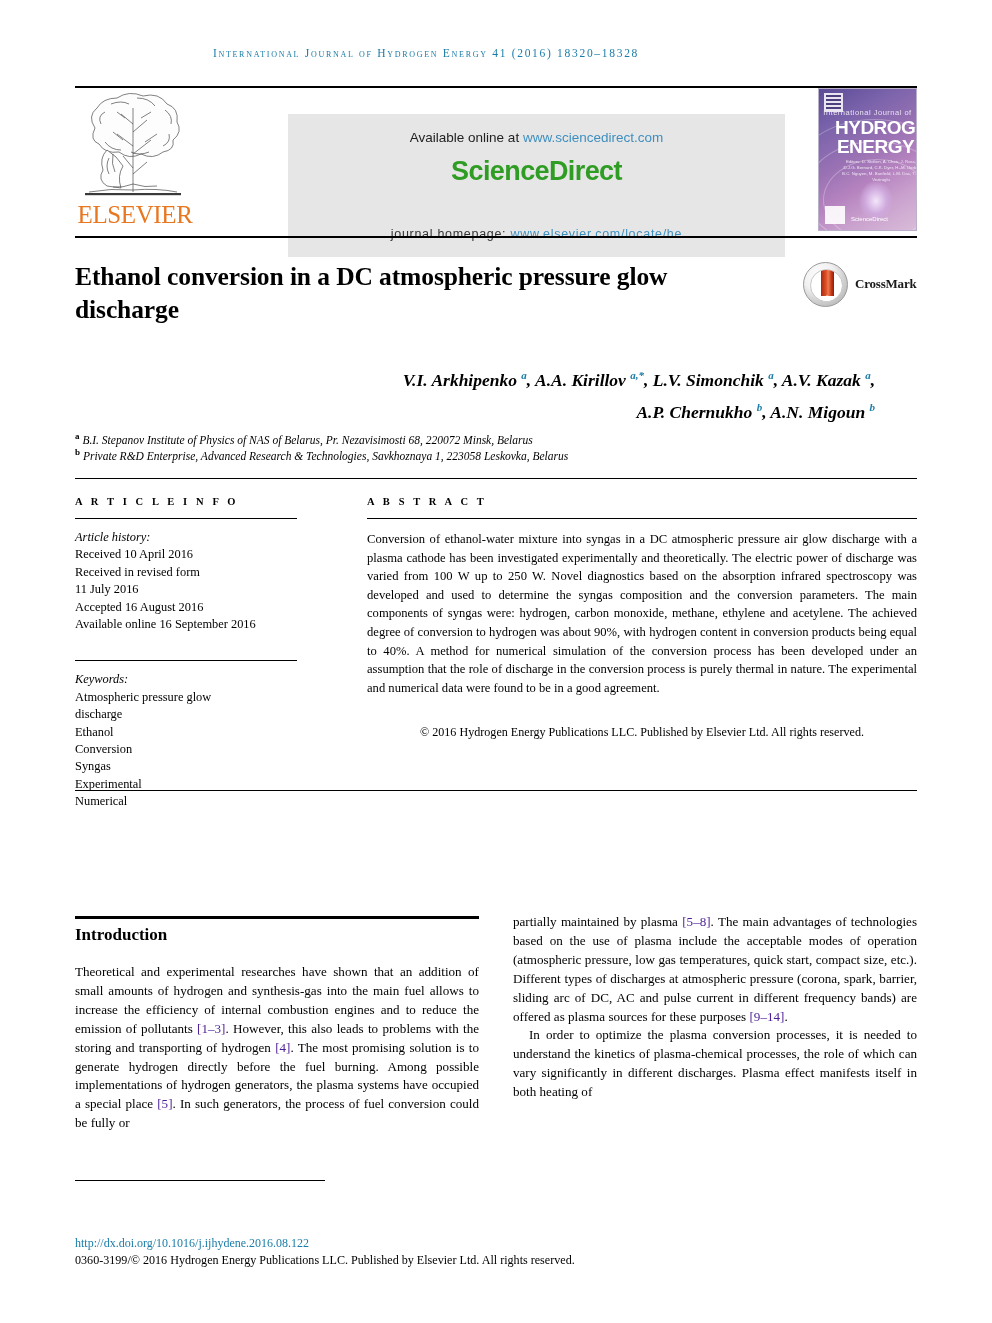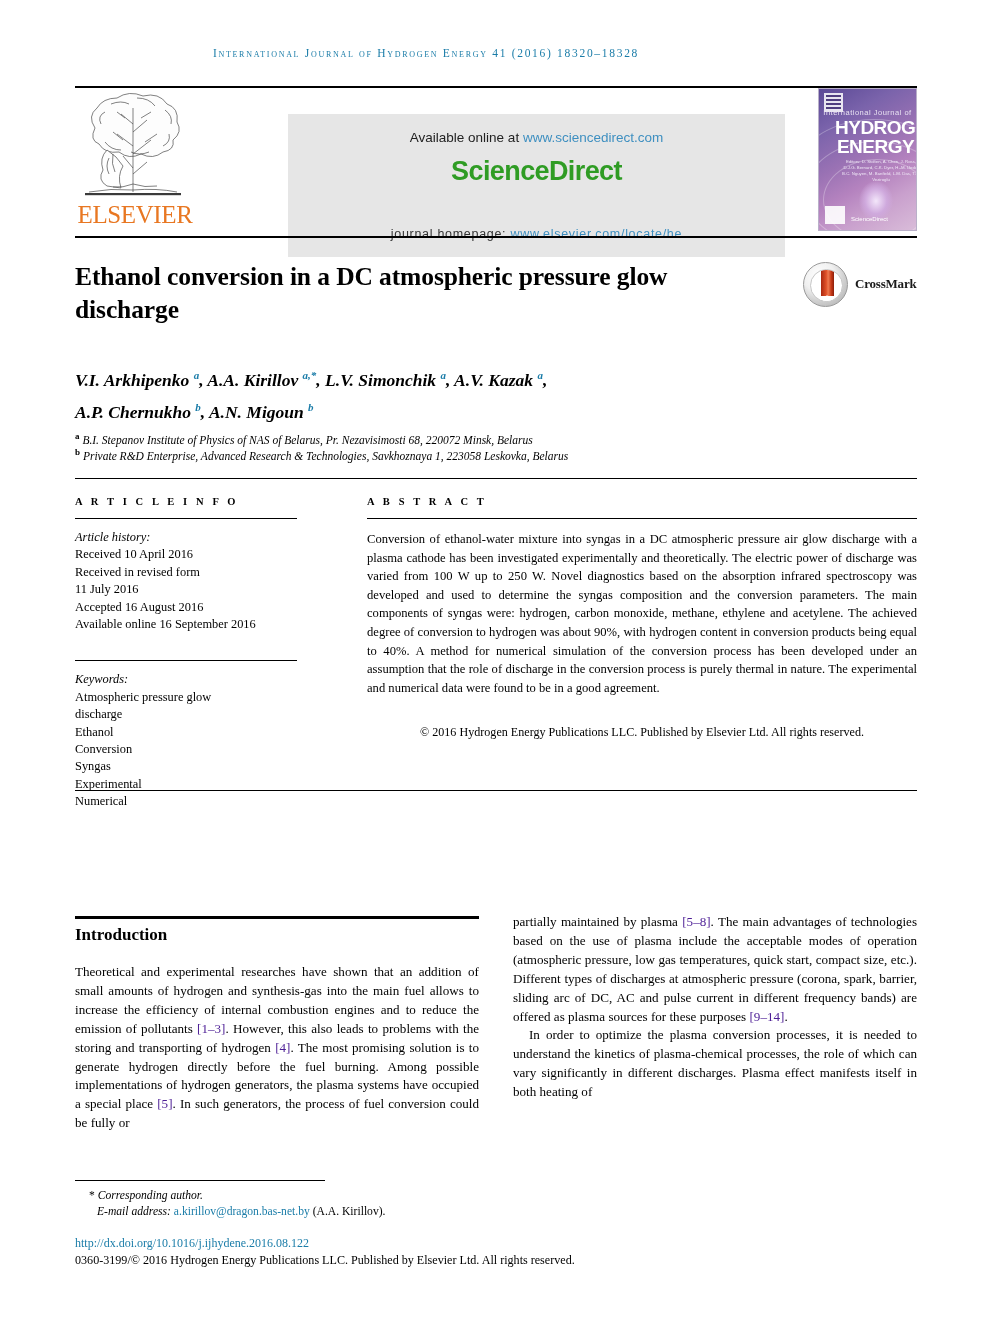--- a/index.html
+++ b/index.html
@@ -168,20 +168,21 @@
   }
 
   
   .authors {
     position: absolute; left: 75px; top: 362px; width: 800px;
     font-family: "Liberation Serif", serif;
     font-weight: bold;
     font-size: 17.5px;
     line-height: 27px;
     font-style: italic;
+    text-align: right;
   }
   .authors sup { color: #1a7ca8; font-size: 11px; font-style: italic; font-weight: bold; }
   .affil {
     position: absolute; left: 75px; width: 800px;
     font-family: "Liberation Serif", serif;
     font-style: italic;
     font-size: 11.5px;
     line-height: 16px;
   }
   .affil sup { font-weight: bold; font-style: normal; font-size: 9px; }
@@ -393,25 +394,16 @@
   <div class="col col-left">
     <p><span>Theoretical and experimental researches have shown that an addition of small amounts of hydrogen and synthesis-gas into the main fuel allows to increase the efficiency of internal combustion engines and to reduce the emission of pollutants </span><span class="ref">[1–3]</span><span>. However, this also leads to problems with the storing and transporting of hydrogen </span><span class="ref">[4]</span><span>. The most promising solution is to generate hydrogen directly before the fuel burning. Among possible implementations of hydrogen generators, the plasma systems have occupied a special place </span><span class="ref">[5]</span><span>. In such generators, the process of fuel conversion could be fully or</span></p>
   </div>
 
   <div class="col col-right">
     <p><span>partially maintained by plasma </span><span class="ref">[5–8]</span><span>. The main advantages of technologies based on the use of plasma include the acceptable modes of operation (atmospheric pressure, low gas temperatures, quick start, compact size, etc.). Different types of discharges at atmospheric pressure (corona, spark, barrier, sliding arc of DC, AC and pulse current in different frequency bands) are offered as plasma sources for these purposes </span><span class="ref">[9–14]</span><span>.</span></p>
     <p>In order to optimize the plasma conversion processes, it is needed to understand the kinetics of plasma-chemical processes, the role of which can vary significantly in different discharges. Plasma effect manifests itself in both heating of</p>
   </div>
 
   <div class="footrule"></div>
-  <div class="footnote">
-    <div style="padding-left:14px">
-      <span>*</span>
-      <span class="ital">Corresponding author.</span>
-    </div>
-    <div style="padding-left:22px">
-      <span class="ital">E-mail address: </span><span class="lnk">a.kirillov@dragon.bas-net.by</span><span> (A.A. Kirillov).</span>
-    </div>
-  </div>
   <div class="doi">http://dx.doi.org/10.1016/j.ijhydene.2016.08.122</div>
   <div class="issn">0360-3199/© 2016 Hydrogen Energy Publications LLC. Published by Elsevier Ltd. All rights reserved.</div>
 
 </div>
 
 </body></html>

